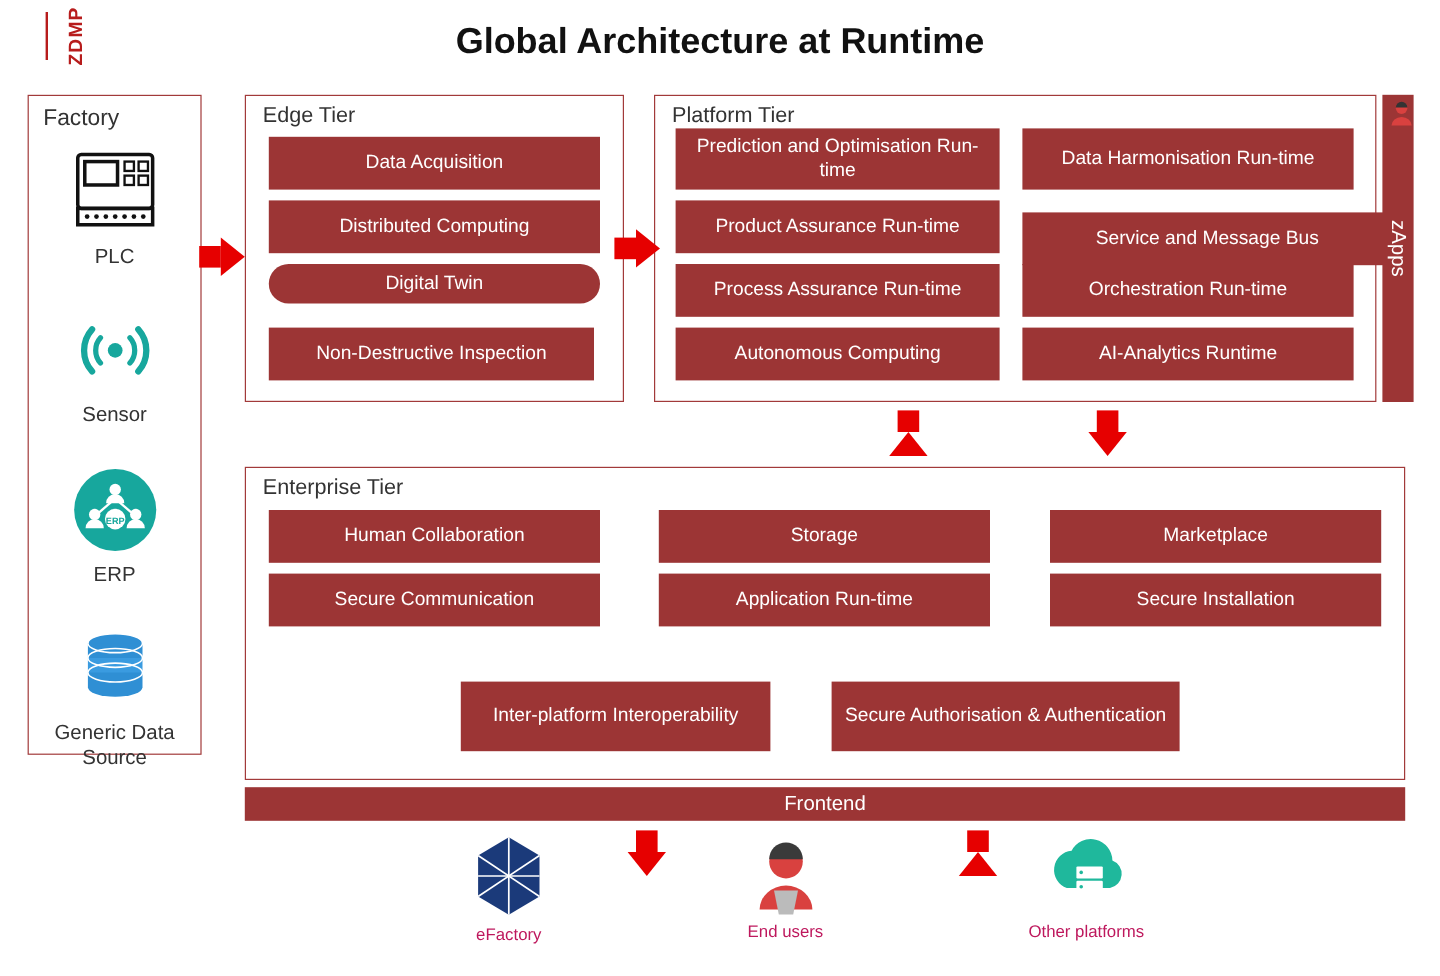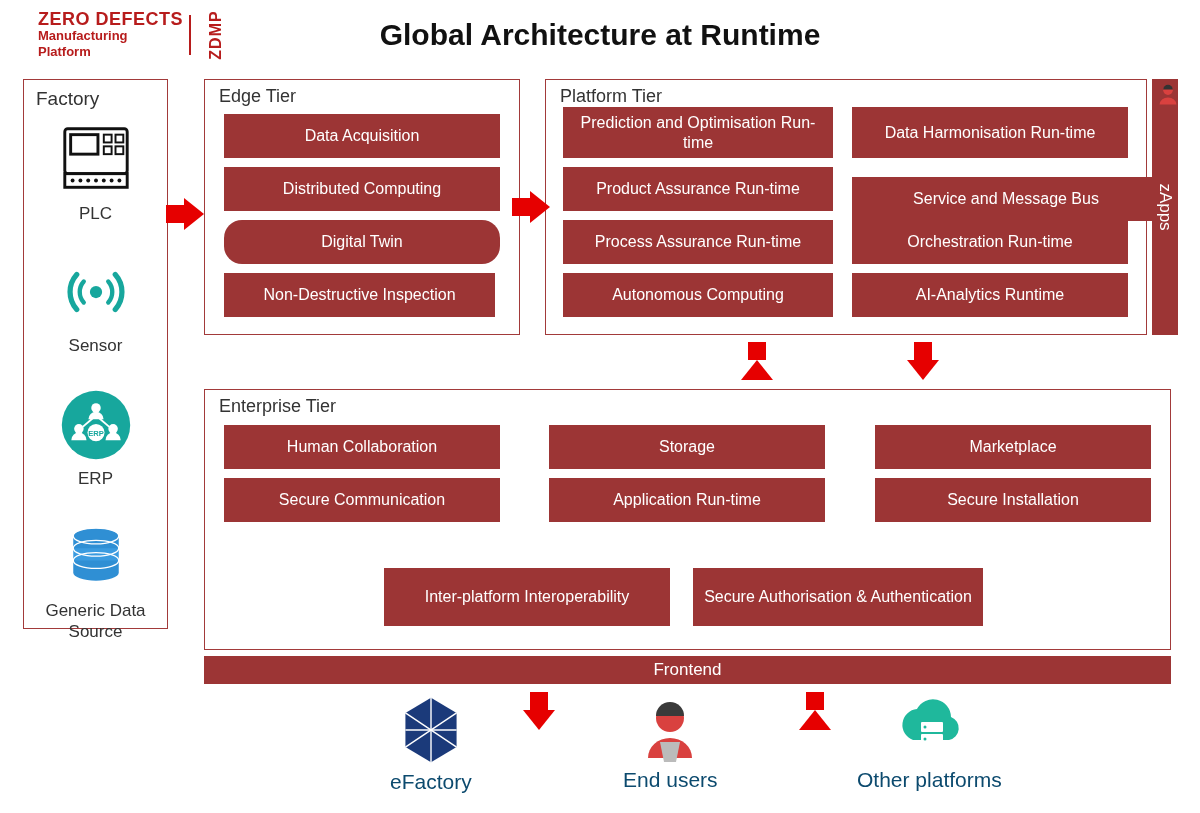--- a/index.html
+++ b/index.html
@@ -155,22 +155,22 @@
     font-size: 17px;
   }
 
   .bottom-item {
     position: absolute;
     display: flex;
     flex-direction: column;
     align-items: center;
   }
   .bottom-item .label {
-    font-size: 21px;
-    color: #0c4a6e;
+    font-size: 14px;
+    color: #be185d;
     margin-top: 4px;
   }
 
   .arrow {
     position: absolute;
     display: flex;
     align-items: center;
   }
   .arrow-right .shaft { width: 18px; height: 18px; background: #e60000; }
   .arrow-right .head {
@@ -193,25 +193,20 @@
     width: 0; height: 0;
     border-left: 16px solid transparent;
     border-right: 16px solid transparent;
     border-bottom: 20px solid #e60000;
   }
 </style>
 </head>
 <body>
 
 <div class="header">
-  <div class="logo-box">
-    <div class="logo-main">ZERO DEFECTS</div>
-    <div class="logo-sub">Manufacturing</div>
-    <div class="logo-sub">Platform</div>
-  </div>
   <div class="logo-bar"></div>
   <div class="zdmp">ZDMP</div>
 </div>
 
 <div class="title">Global Architecture at Runtime</div>
 
 <div class="factory-panel">
   <div class="factory-title">Factory</div>
 
   <div class="factory-item">
@@ -282,21 +277,21 @@
     </div>
     <div class="label">Generic Data Source</div>
   </div>
 </div>
 
 <div class="tier-box" style="left:204px; top:79px; width:316px; height:256px;">
   <div class="tier-title">Edge Tier</div>
 </div>
 <div class="block" style="left:224px; top:114px; width:276px; height:44px;">Data Acquisition</div>
 <div class="block" style="left:224px; top:167px; width:276px; height:44px;">Distributed Computing</div>
-<div class="block" style="left:224px; top:220px; width:276px; height:44px;border-radius:18px;">Digital Twin</div>
+<div class="block" style="left:224px; top:220px; width:276px; height:33px;border-radius:18px;">Digital Twin</div>
 <div class="block" style="left:224px; top:273px; width:271px; height:44px;">Non-Destructive Inspection</div>
 
 <div class="tier-box" style="left:545px; top:79px; width:602px; height:256px;">
   <div class="tier-title">Platform Tier</div>
 </div>
 <div class="block" style="left:563px; top:107px; width:270px; height:51px;">Prediction and Optimisation Run-time</div>
 <div class="block" style="left:563px; top:167px; width:270px; height:44px;">Product Assurance Run-time</div>
 <div class="block" style="left:563px; top:220px; width:270px; height:44px;">Process Assurance Run-time</div>
 <div class="block" style="left:563px; top:273px; width:270px; height:44px;">Autonomous Computing</div>
 <div class="block" style="left:852px; top:107px; width:276px; height:51px;">Data Harmonisation Run-time</div>
@@ -318,21 +313,21 @@
 
 <div class="tier-box" style="left:204px; top:389px; width:967px; height:261px;">
   <div class="tier-title">Enterprise Tier</div>
 </div>
 <div class="block" style="left:224px; top:425px; width:276px; height:44px;">Human Collaboration</div>
 <div class="block" style="left:549px; top:425px; width:276px; height:44px;">Storage</div>
 <div class="block" style="left:875px; top:425px; width:276px; height:44px;">Marketplace</div>
 <div class="block" style="left:224px; top:478px; width:276px; height:44px;text-align:center;">Secure Communication</div>
 <div class="block" style="left:549px; top:478px; width:276px; height:44px;">Application Run-time</div>
 <div class="block" style="left:875px; top:478px; width:276px; height:44px;">Secure Installation</div>
-<div class="block" style="left:384px; top:568px; width:286px; height:58px;">Inter-platform Interoperability</div>
+<div class="block" style="left:384px; top:568px; width:258px; height:58px;">Inter-platform Interoperability</div>
 <div class="block" style="left:693px; top:568px; width:290px; height:58px;">Secure Authorisation &amp; Authentication</div>
 
 <div class="frontend-bar">
   <span>Frontend</span>
 </div>
 
 <div class="bottom-item" style="left:390px; top:694px;">
   <svg width="68" height="72" viewBox="0 0 70 76">
     <polygon points="35,4 62,20 62,56 35,72 8,56 8,20" fill="#1b3a7a"></polygon>
     <line x1="35" y1="4" x2="35" y2="72" stroke="#fff" stroke-width="1.5"></line>

